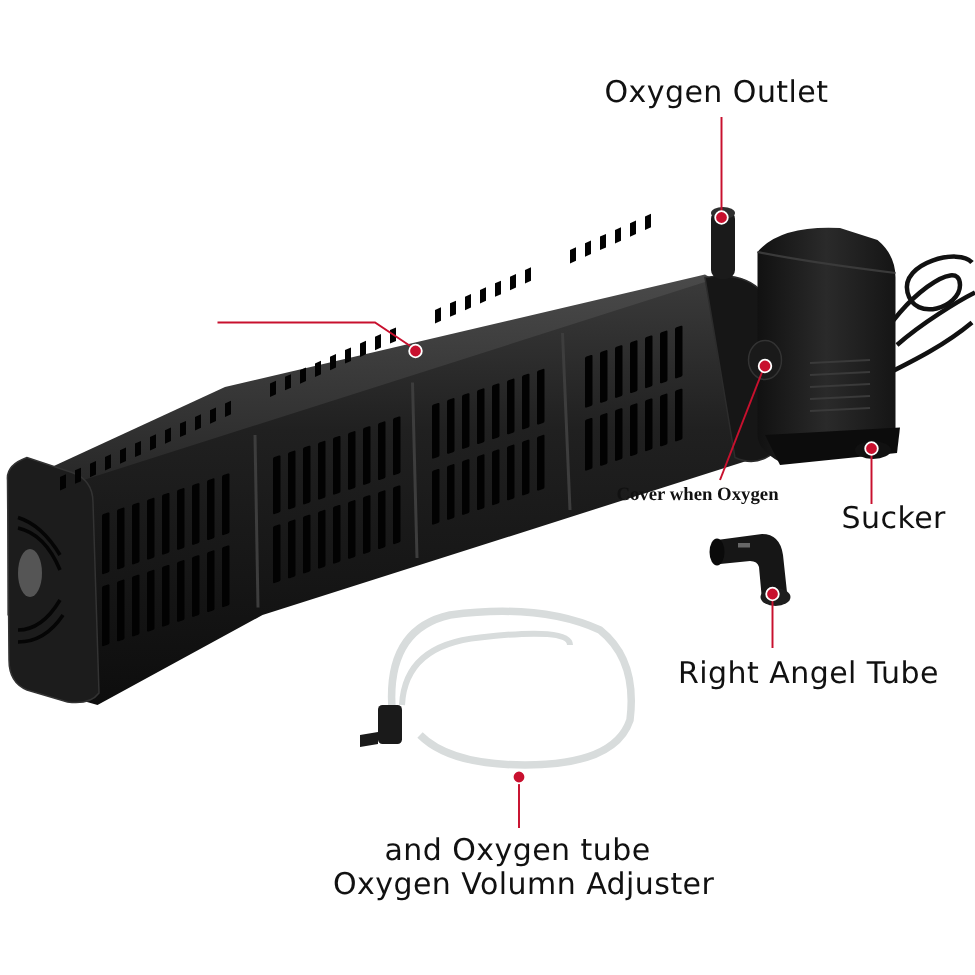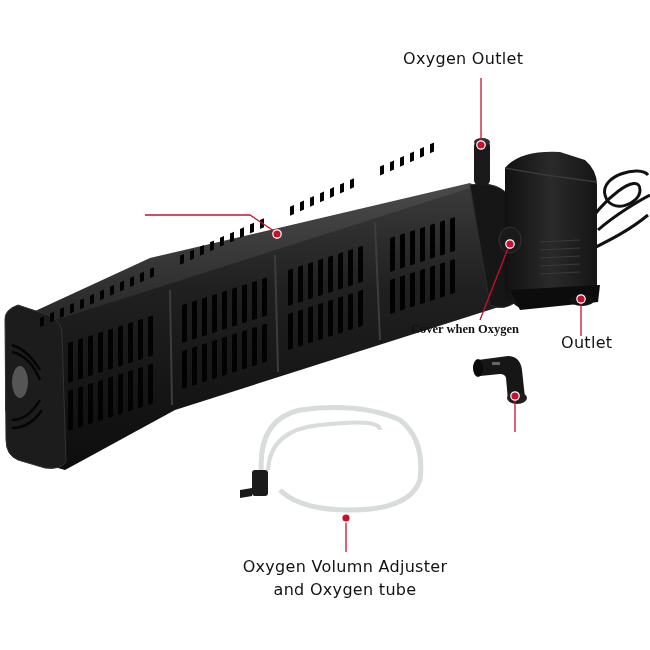--- a/index.html
+++ b/index.html
@@ -1,19 +1,19 @@
 <!DOCTYPE html>
 <html><head>
 <meta charset="utf-8">
 <style>
   html,body{margin:0;padding:0;background:#fff;}
   #stage{position:relative;width:650px;height:650px;overflow:hidden;background:#fff;font-family:"DejaVu Sans","Liberation Sans",sans-serif;color:#111;}
   svg.art{position:absolute;left:0;top:0;}
   .lbl{position:absolute;white-space:nowrap;color:#111;}
-  .big{font-size:16px;letter-spacing:0.3px;}
+  .big{font-size:20px;letter-spacing:0.3px;}
   .small{font-size:12.5px;font-weight:bold;line-height:14px;text-align:center;}
   .center{text-align:center;}
 </style>
 </head>
 <body>
 
 <div id="stage">
 
   <svg class="art" width="650" height="650" viewBox="0 0 650 650">
     <defs>
@@ -227,18 +227,19 @@
       <circle cx="581" cy="299" r="4.2"></circle>
       <circle cx="515" cy="396" r="4.2"></circle>
       <circle cx="346" cy="518" r="4.2"></circle>
     </g>
   </svg>
 
   <div class="lbl big" style="left:403px;top:49px;">Oxygen Outlet</div>
   <div class="lbl small" style="left:397px;top:322px;width:136px;font-family:Liberation Serif, serif;">
     <div>Cover when Oxygen</div>
   </div>
-  <div class="lbl big" style="left:561px;top:333px;">Outlet</div>
+  <div class="lbl big" style="left:561px;top:333px;">Sucker</div>
+  <div class="lbl big" style="left:452px;top:436px;">Right Angel Tube</div>
   <div class="lbl big center" style="left:222px;top:555px;width:246px;line-height:23px;">
+    <div>and Oxygen tube</div>
     <div>Oxygen Volumn Adjuster</div>
-    <div>and Oxygen tube</div>
   </div>
 </div>
 
 </body></html>

